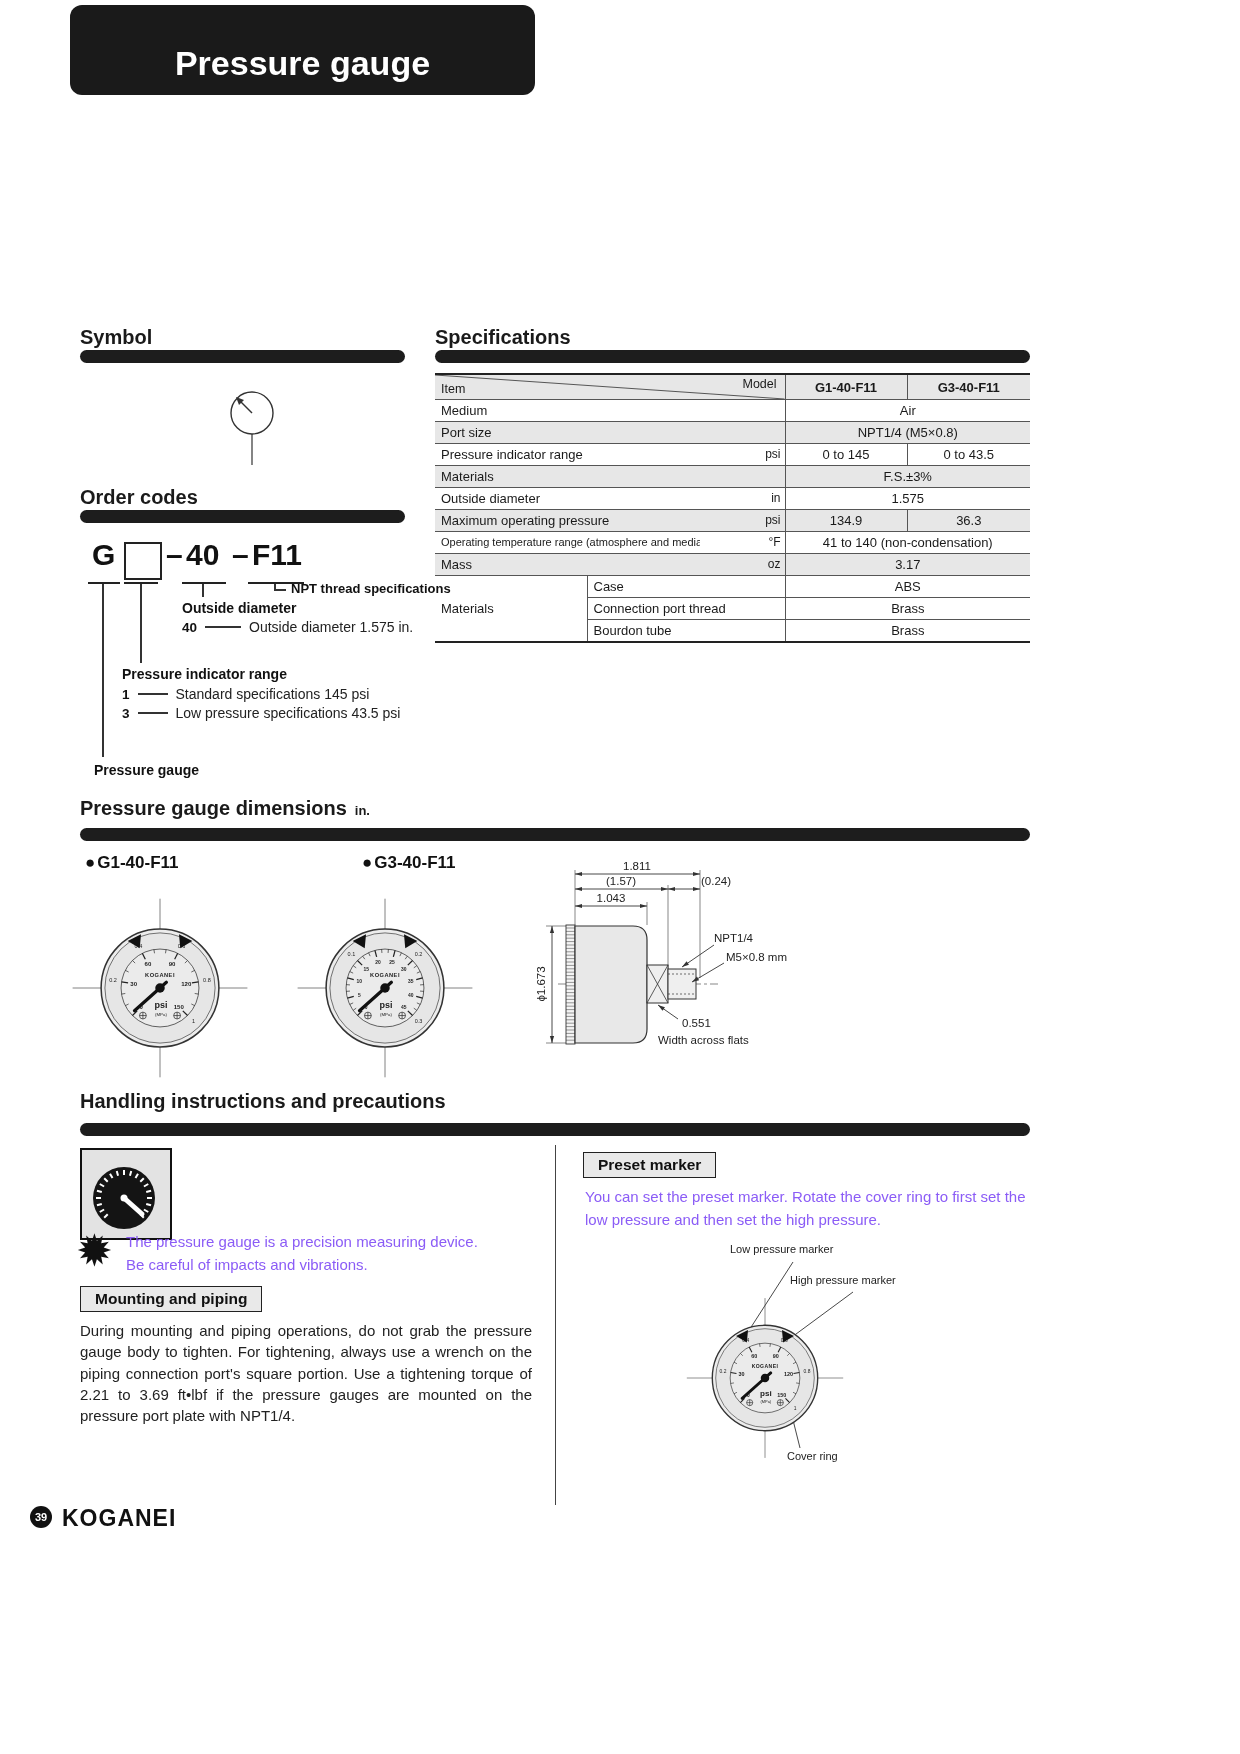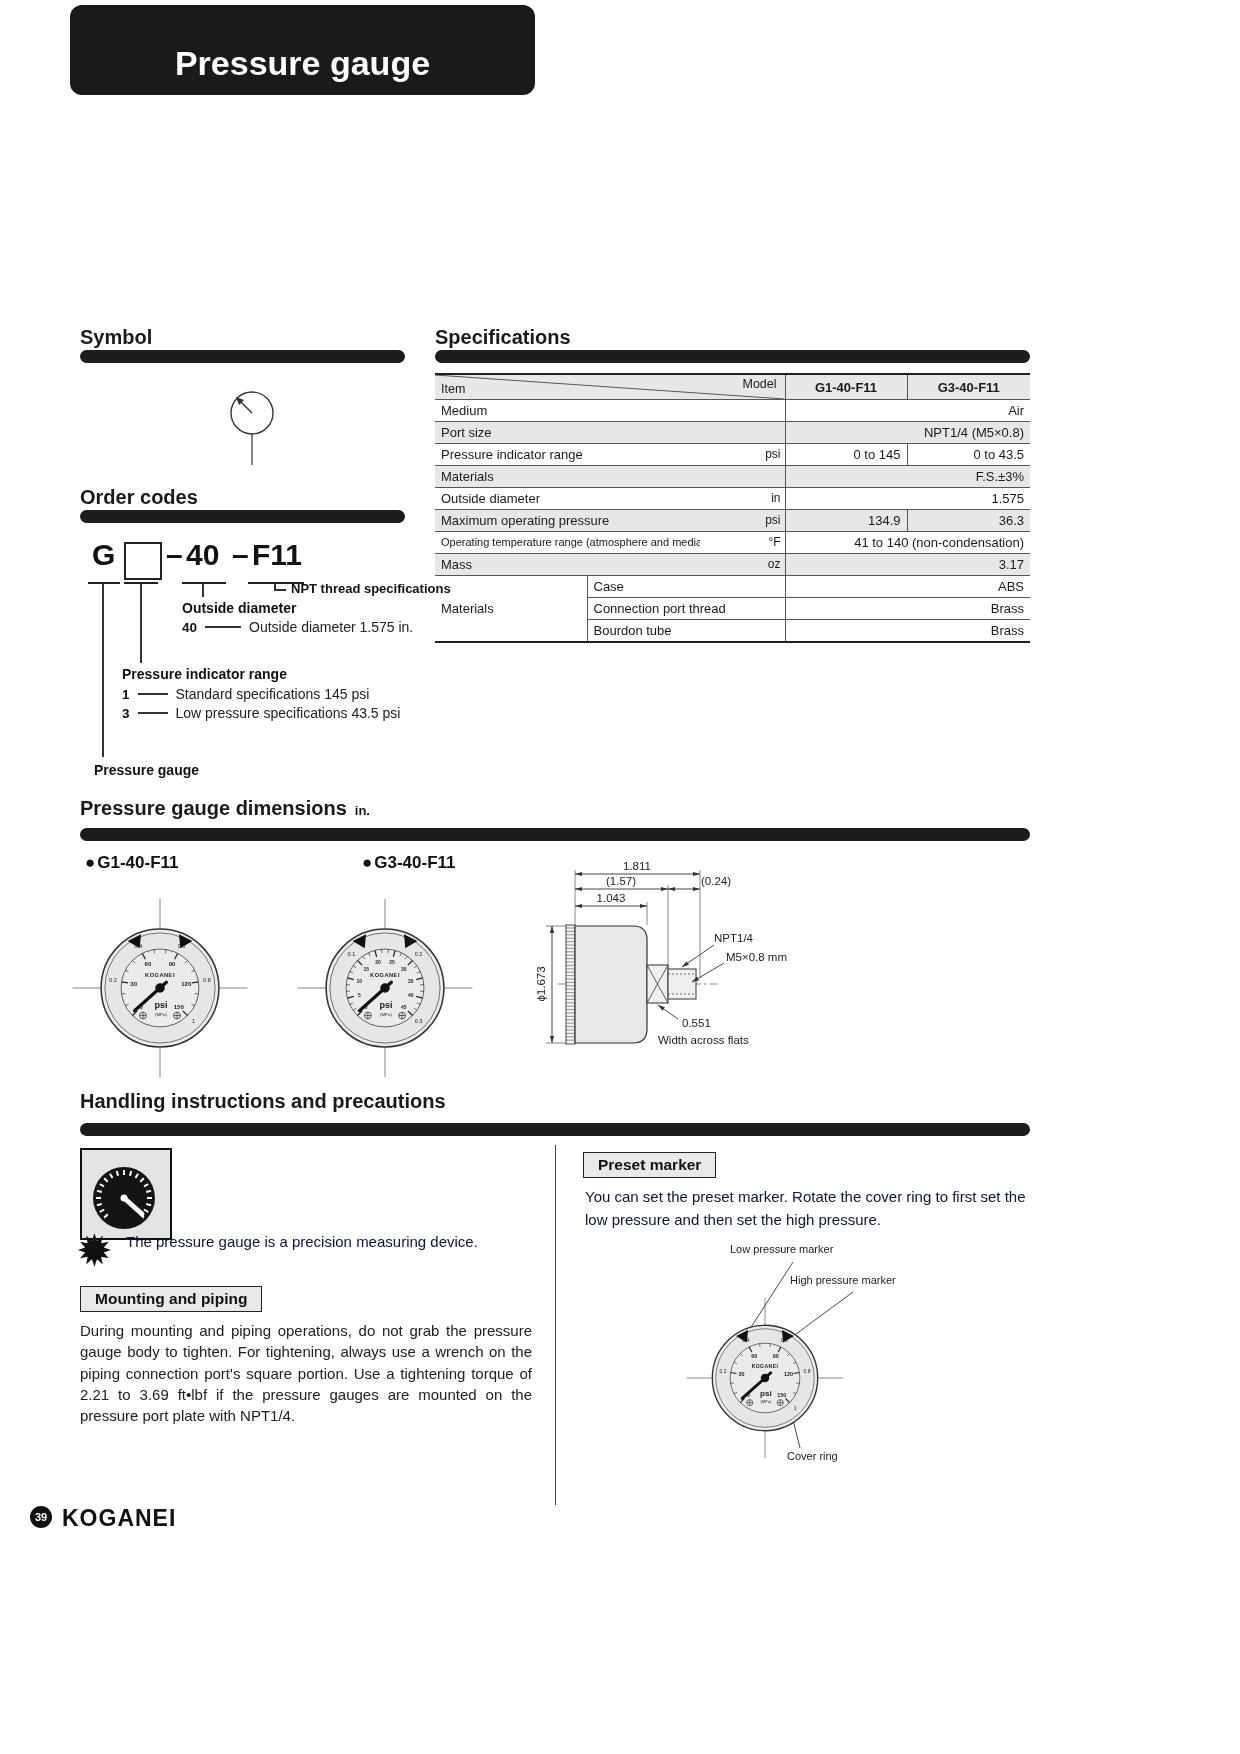--- a/index.html
+++ b/index.html
@@ -13,21 +13,21 @@
   .sec-h{font-size:20px;font-weight:bold;color:#1a1a1a;}
   .sec-h .unit{font-size:13px;font-weight:bold;margin-left:8px;}
   .bar{height:13px;border-radius:7px;background:#1d1d1d;}
   
   table.spec{border-collapse:collapse;table-layout:fixed;width:595px;font-size:13px;color:#1a1a1a;
              border-top:2.5px solid #222;border-bottom:2.5px solid #222;}
   table.spec td{border-top:1px solid #555;padding:0 6px;height:21px;line-height:15px;overflow:hidden;white-space:nowrap;}
   table.spec tr.hdr td{height:24px;}
   table.spec .g{background:#e7e7e7;}
   table.spec .bl{border-left:1px solid #555;}
-  table.spec .ctr{text-align:right;}
+  table.spec .ctr{text-align:center;}
   table.spec .unitc{text-align:right;font-size:12px;padding-right:4px;}
   table.spec .smalltxt{font-size:11px;}
   table.spec .modelname{font-weight:bold;text-align:center;}
   .corner-cell{position:relative;padding:0 !important;}
   .corner-item{position:absolute;left:6px;bottom:2px;font-size:12.5px;}
   .corner-model{position:absolute;right:8px;top:2px;font-size:12.5px;}
   
   .codebig{font-size:30px;font-weight:bold;color:#111;}
   .codebox{width:34px;height:34px;border:2px solid #222;background:#fff;}
   .uline{height:2px;background:#222;}
@@ -36,21 +36,21 @@
   .lbl-b{font-weight:bold;font-size:14px;color:#111;}
   .row{display:flex;align-items:center;font-size:14px;color:#222;}
   .row .code{font-weight:bold;font-size:13.5px;color:#111;}
   .row .conn{display:inline-block;width:30px;height:1.5px;background:#333;margin:0 8px;}
   .bullet-label{font-size:17px;font-weight:bold;color:#111;display:flex;align-items:center;gap:2px;}
   .bullet-label .dot{font-size:17px;}
   
   .boxtitle{display:inline-block;border:1.5px solid #222;background:#e9e9e9;
             font-size:15.5px;font-weight:bold;padding:3px 14px;color:#111;}
   .para{font-size:15px;line-height:1.42;color:#222;text-align:justify;}
-  .para2{font-size:15px;line-height:1.5;color:#0f172a;}
+  .para2{font-size:15px;line-height:1.5;color:#8b5cf6;}
   .note-star{position:relative;width:44px;height:46px;font-size:44px;line-height:46px;color:#111;}
   .note-star .nlab{position:absolute;left:7px;top:19px;font-size:7.5px;font-weight:bold;color:#fff;
                    transform:rotate(-8deg);letter-spacing:0.3px;}
   .calloutlbl{font-size:11px;color:#222;}
   .divider{width:1px;background:#444;}
   
   .pgnum{width:22px;height:22px;border-radius:50%;background:#111;color:#fff;display:flex;
          align-items:center;justify-content:center;font-size:11px;font-weight:bold;}
   .brand{font-size:23px;font-weight:bold;letter-spacing:1px;color:#111;}
   svg text{font-family:"Liberation Sans",sans-serif;fill:#222;}
@@ -443,20 +443,21 @@
       <line x1="66.21629400464857" y1="55.95283803735798" x2="71.0459231360939" y2="57.246933262870584" stroke="#fff" stroke-width="2"></line>
       <line x1="63.918584287042094" y1="61.5" x2="68.24871130596429" y2="64" stroke="#fff" stroke-width="2"></line>
       <line x1="60.2634559672906" y1="66.2634559672906" x2="63.798989873223334" y2="69.79898987322332" stroke="#fff" stroke-width="2"></line>
       <line x1="44" y1="50" x2="62" y2="66" stroke="#fff" stroke-width="5" stroke-linecap="round"></line>
       <circle cx="44" cy="50" r="3.5" fill="#fff"></circle>
     </svg>
 
   <div class="abs note-star" style="left:76px;top:1228px">✹<span class="nlab">NOTE</span></div>
   <div class="abs para2" style="left:126px;top:1231px;width:430px">
     <div>The pressure gauge is a precision measuring device.</div>
+    <div>Be careful of impacts and vibrations.</div>
   </div>
 
   <div class="abs boxtitle" style="left:80px;top:1286px">Mounting and piping</div>
   <div class="abs para" style="left:80px;top:1320px;width:452px">During mounting and piping operations, do not grab the pressure gauge body to tighten. For tightening, always use a wrench on the piping connection port's square portion. Use a tightening torque of 2.21 to 3.69 ft•lbf if the pressure gauges are mounted on the pressure port plate with NPT1/4.</div>
 
   <div class="abs boxtitle" style="left:583px;top:1152px">Preset marker</div>
   <div class="abs para2" style="left:585px;top:1186px;width:448px">You can set the preset marker. Rotate the cover ring to first set the low pressure and then set the high pressure.</div>
 
   <div class="abs calloutlbl" style="left:730px;top:1243px">Low pressure marker</div>
   <div class="abs calloutlbl" style="left:790px;top:1274px">High pressure marker</div>

